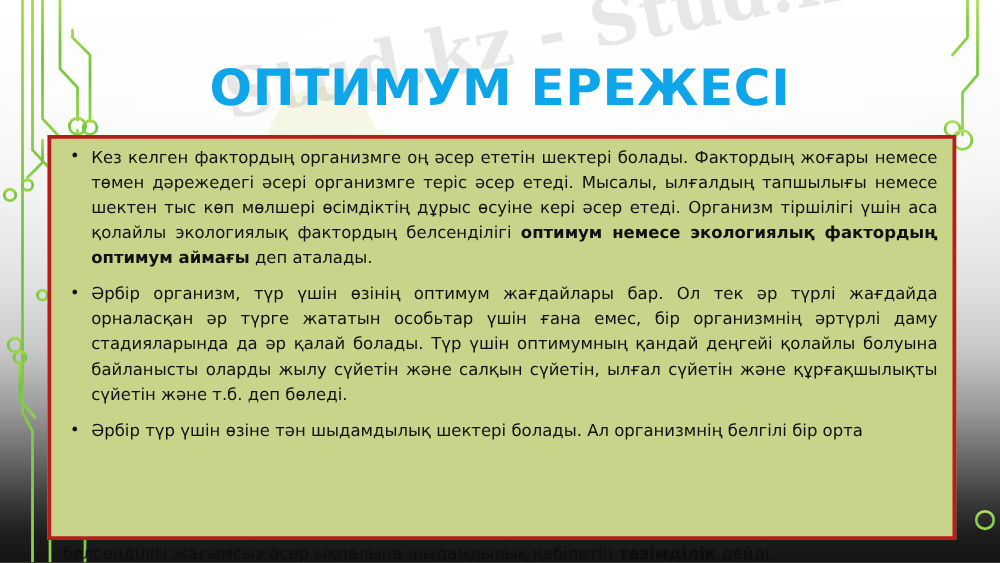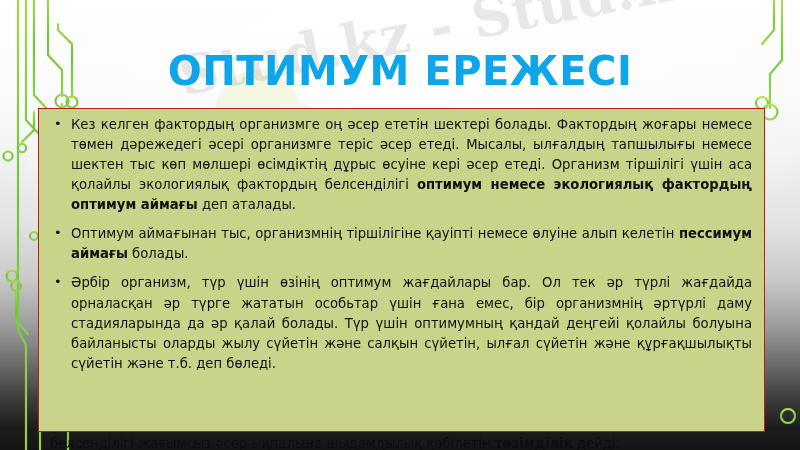--- a/index.html
+++ b/index.html
@@ -128,21 +128,21 @@
   }
 
   
   .body-box {
     position: absolute;
     left: 38px;
     top: 108px;
     width: 727px;
     height: 324px;
     background: #c7d48a;
-    border: 1px solid #b91c1c;
+    border: 3px solid #b91c1c;
     box-sizing: border-box;
     padding: 6px 12px 4px 12px;
     overflow: visible;
   }
 
   .bullets {
     list-style: none;
     margin: 0;
     padding: 0;
   }
@@ -266,20 +266,20 @@
       <circle cx="118" cy="416" r="7.0"></circle>
       <circle cx="112" cy="38" r="0"></circle>
     </g>
   </svg>
 
   <div class="title">ОПТИМУМ ЕРЕЖЕСІ</div>
 
   <div class="body-box">
     <ul class="bullets">
       <li class="bullet"><span>Кез келген фактордың организмге оң әсер ететін шектері болады. Фактордың жоғары немесе төмен дәрежедегі әсері организмге теріс әсер етеді. Мысалы, ылғалдың тапшылығы немесе шектен тыс көп мөлшері өсімдіктің дұрыс өсуіне кері әсер етеді. Организм тіршілігі үшін аса қолайлы экологиялық фактордың белсенділігі </span><b>оптимум немесе экологиялық фактордың оптимум аймағы</b><span> деп аталады.</span></li>
-      <li class="bullet"><span>Оптимум аймағынан тыс, организмнің тіршілігіне қауіпті немесе өлуіне алып келетін </span><b>пессимум аймағы</b><span> болады.</span></li>
       <li class="bullet"><span>Әрбір организм, түр үшін өзінің оптимум жағдайлары бар. Ол тек әр түрлі жағдайда орналасқан әр түрге жататын особьтар үшін ғана емес, бір организмнің әртүрлі даму стадияларында да әр қалай болады. Түр үшін оптимумның қандай деңгейі қолайлы болуына байланысты оларды жылу сүйетін және салқын сүйетін, ылғал сүйетін және құрғақшылықты сүйетін және т.б. деп бөледі.</span></li>
+      <li class="bullet"><span>Әрбір түр үшін өзіне тән шыдамдылық шектері болады. Ал организмнің белгілі бір орта</span></li>
     </ul>
   </div>
 
   <div class="bullet-overflow"><span>белсенділігі жағымсыз әсер  ықпалына шыдамдылық қабілетін </span><b>төзімділік</b><span> дейді.</span></div>
 
 </div>
 
 </body></html>

